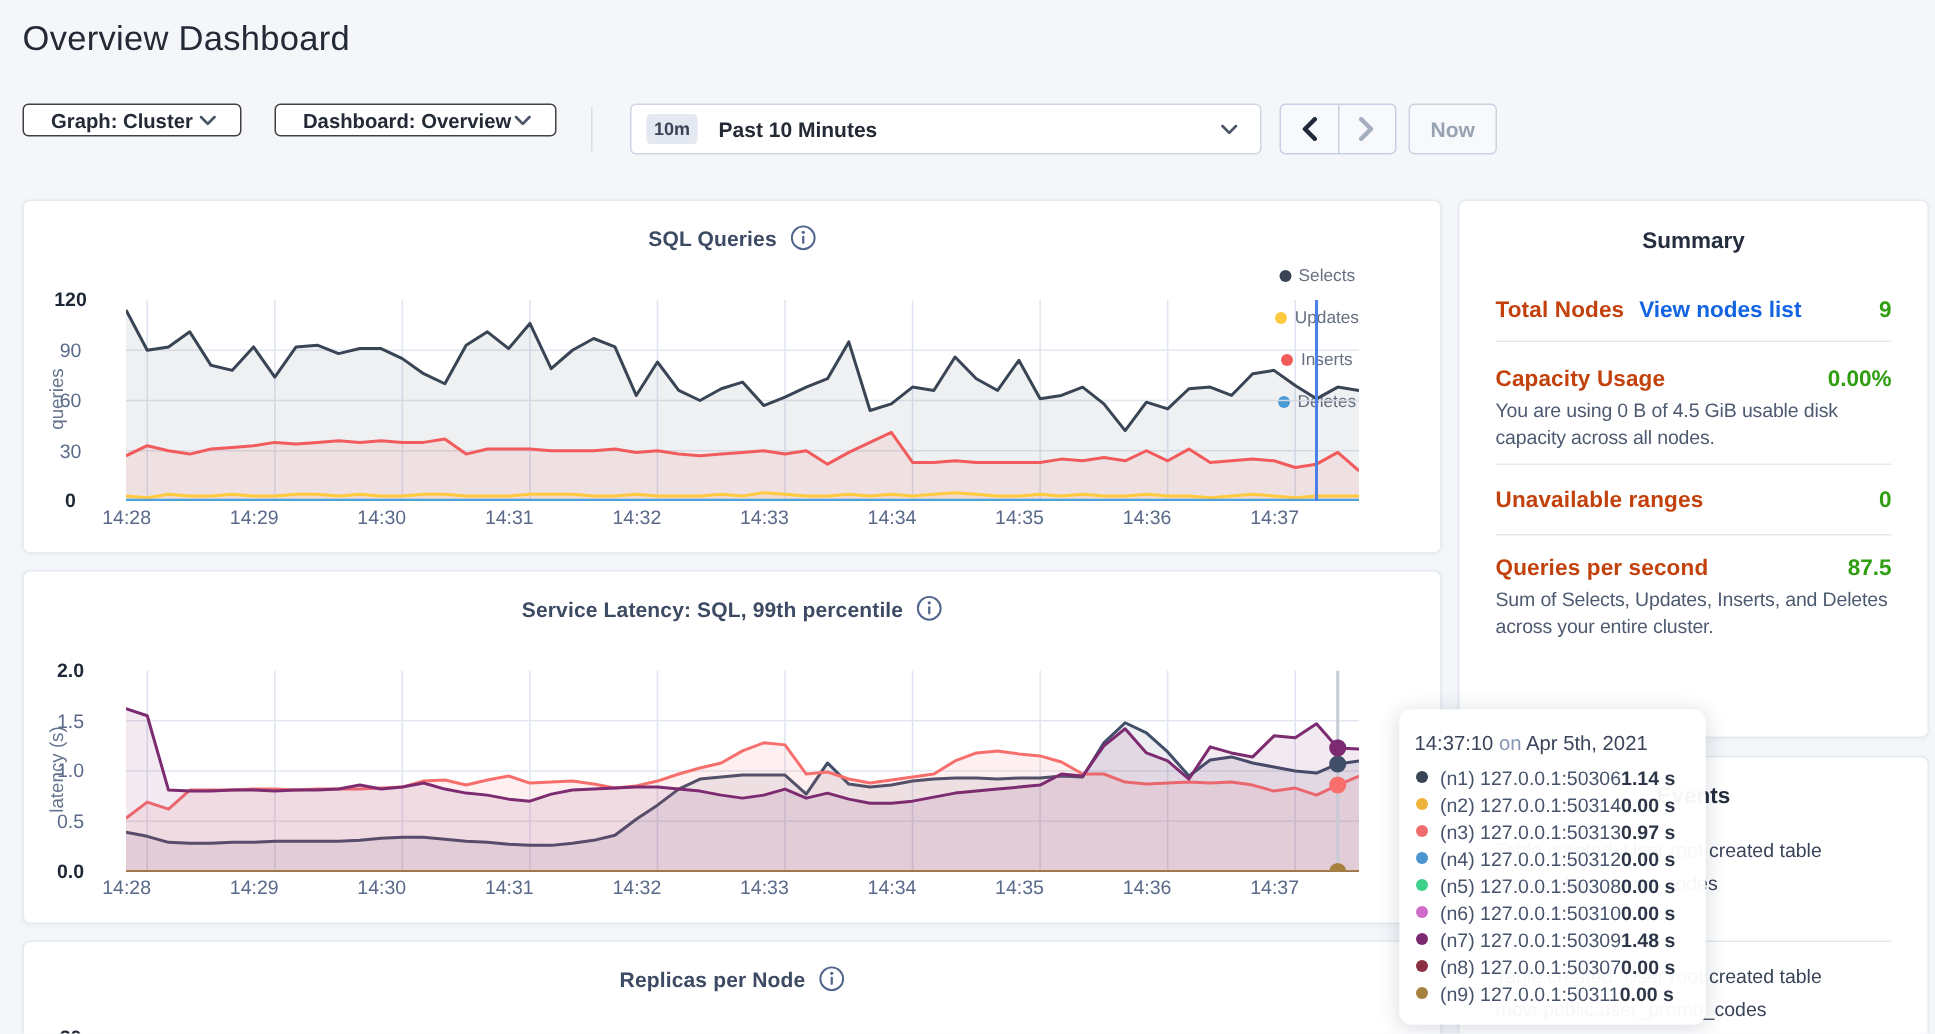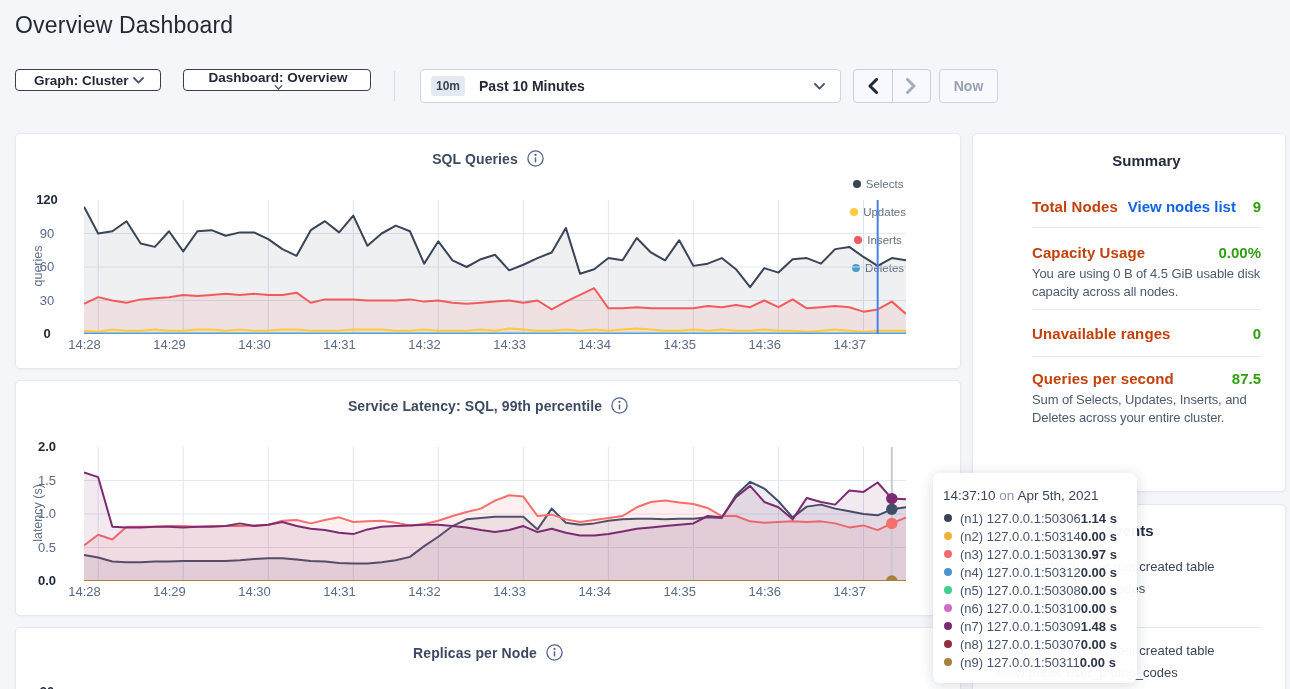--- a/index.html
+++ b/index.html
@@ -18,21 +18,21 @@
   .toolbar { position:absolute; left:0; top:69px; height:34px; width:100%; }
   .tb-btn {
     position:absolute; top:0; height:22px;
     background:#fff; border:1px solid #404040; border-radius:4px;
     display:flex; align-items:center; justify-content:space-between;
     padding:0 16px 0 18px; cursor:pointer;
     font-family:inherit;
   }
   .tb-btn .lbl { font-size:13.5px; font-weight:700; color:#242A35; white-space:nowrap; }
   #graph-dd { left:15px; width:146px; }
-  #dash-dd  { left:183px; width:188px;flex-direction:column; }
+  #dash-dd  { left:183px; width:188px; }
   .tb-divider { position:absolute; left:394px; top:2px; height:30px; width:1px; background:#D8DEE8; }
   .time-select {
     position:absolute; left:420px; top:0; width:421px; height:34px;
     background:#fff; border:1px solid #CDD5E3; border-radius:4px;
     display:flex; align-items:center; padding:0 15px 0 10px; cursor:pointer;
   }
   .time-badge {
     background:#E3E8F1; border-radius:3px; color:#3A4456;
     font-size:12px; font-weight:700; padding:3px 5px; line-height:14px;
   }
@@ -52,21 +52,21 @@
   }
   
   .card {
     position:absolute; background:#fff;
     border:1px solid #E5E9F0; border-radius:5px;
     box-shadow:0 1px 3px rgba(60,70,100,0.05);
   }
   #chart-card-0 { left:15px; top:133px; width:946px; height:236px; }
   #chart-card-1 { left:15px; top:380px; width:946px; height:236px; }
   #chart-card-2 { left:15px; top:627px; width:946px; height:236px; }
-  #summary-card { left:972px; top:133px; width:314px; height:359px;padding-left:35px; }
+  #summary-card { left:972px; top:133px; width:314px; height:359px; }
   #events-card  { left:972px; top:504px; width:314px; height:300px; }
 
   
   .chart-head {
     position:absolute; left:0; top:16px; width:100%;
     display:flex; align-items:center; justify-content:center; gap:9px;
   }
   .chart-title { font-size:14px; font-weight:700; color:#3D4A63; letter-spacing:0.1px; }
   .info-icon { width:17px; height:17px; display:block; }
   .legend {

